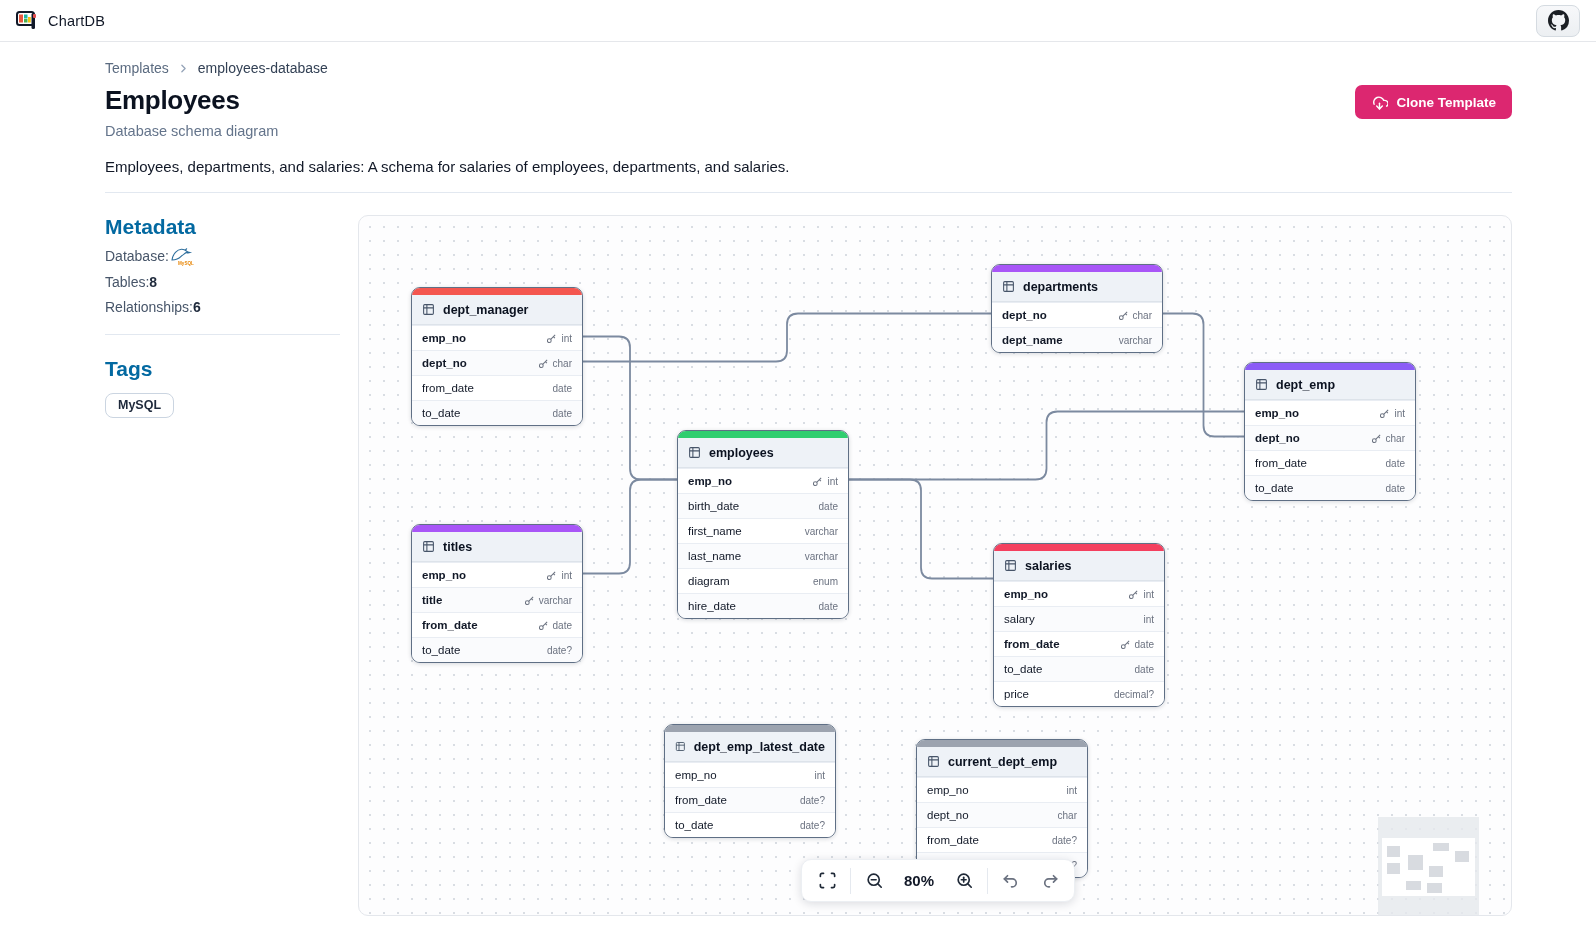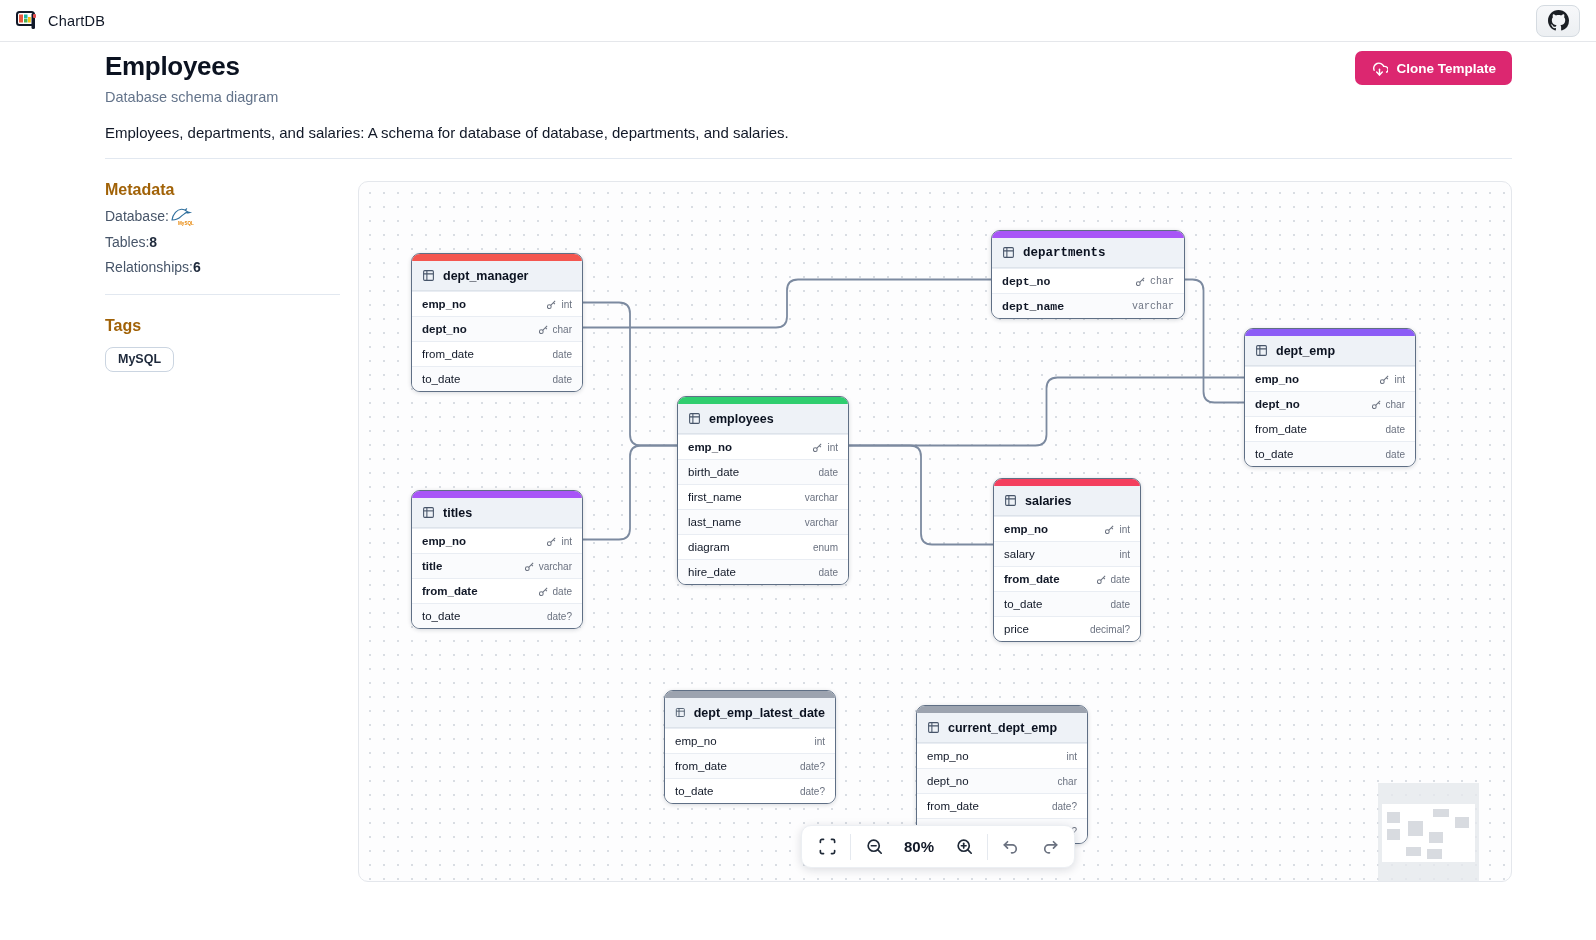--- a/index.html
+++ b/index.html
@@ -38,21 +38,21 @@
     font-size: 13.5px; font-weight: 700; cursor: pointer; font-family: inherit;
   }
 
   .description { margin-top: 19px; font-size: 15px; color: #111827; }
   .description b { font-weight: 400; }
   .rule { border: none; border-top: 1px solid #e2e8f0; margin-top: 17px; }
 
   
   .main { display: flex; margin-top: 0; }
   .sidebar { width: 235px; flex: none; }
-  .side-h { font-size: 16px; font-weight: 700; color: #a16207; margin-top: 22px; }
+  .side-h { font-size: 21px; font-weight: 700; color: #0369a1; margin-top: 22px; }
   .meta-row { display: flex; align-items: center; font-size: 14px; color: #475569; margin-top: 6px; min-height: 19px; }
   .meta-val { font-weight: 700; color: #1e293b; }
   .side-rule { border: none; border-top: 1px solid #e2e8f0; margin-top: 18px; }
   .tag-chip {
     display: inline-block; margin-top: 12px; padding: 4px 12px 5px;
     border: 1px solid #cbd5e1; border-radius: 8px; font-size: 12.5px; font-weight: 700; color: #1e293b;
     background: #fff; cursor: default;
   }
 
   
@@ -130,38 +130,47 @@
   </div>
   <button class="gh-btn">
     <svg class="icon" width="21" height="21" viewBox="0 0 16 16" fill="#1b1f24">
       <path d="M8 0C3.58 0 0 3.58 0 8c0 3.54 2.29 6.53 5.47 7.59.4.07.55-.17.55-.38 0-.19-.01-.82-.01-1.49-2.01.37-2.53-.49-2.69-.94-.09-.23-.48-.94-.82-1.13-.28-.15-.68-.52-.01-.53.63-.01 1.08.58 1.23.82.72 1.21 1.87.87 2.33.66.07-.52.28-.87.51-1.07-1.78-.2-3.64-.89-3.64-3.95 0-.87.31-1.59.82-2.15-.08-.2-.36-1.02.08-2.12 0 0 .67-.21 2.2.82.64-.18 1.32-.27 2-.27s1.36.09 2 .27c1.53-1.04 2.2-.82 2.2-.82.44 1.1.16 1.92.08 2.12.51.56.82 1.27.82 2.15 0 3.07-1.87 3.75-3.65 3.95.29.25.54.73.54 1.48 0 1.07-.01 1.93-.01 2.2 0 .21.15.46.55.38A8.01 8.01 0 0 0 16 8c0-4.42-3.58-8-8-8z"></path>
     </svg>
   </button>
 </div>
 
 <div class="content">
 
+  <div class="breadcrumb">
+    <span class="bc-link">Templates</span>
+    <span class="bc-sep">
+      <svg class="icon" width="13" height="13" viewBox="0 0 24 24" fill="none" stroke="#94a3b8" stroke-width="2.4" stroke-linecap="round" stroke-linejoin="round">
+          <path d="m9 18 6-6-6-6"></path>
+        </svg>
+    </span>
+    <span class="bc-current">employees-database</span>
+  </div>
 
   <div class="title-row">
     <div>
       <div class="page-title">Employees</div>
       <div class="page-subtitle">Database schema diagram</div>
     </div>
     <button class="clone-btn">
       <svg class="icon" width="17" height="17" viewBox="0 0 24 24" fill="none" stroke="#fff" stroke-width="2" stroke-linecap="round" stroke-linejoin="round">
         <path d="M12 13v8"></path>
           <path d="m8 17 4 4 4-4"></path>
           <path d="M4.4 14.5A7 7 0 1 1 18 9h1.5a4.5 4.5 0 0 1 2.6 8.2"></path>
       </svg>
       <span>Clone Template</span>
     </button>
   </div>
 
   <div class="description">
-    <b>Employees, departments, and salaries:</b><span> A schema for database of database, departments, and salaries.</span>
+    <b>Employees, departments, and salaries:</b><span> A schema for salaries of employees, departments, and salaries.</span>
   </div>
 
   <hr class="rule">
 
   <div class="main">
 
     <div class="sidebar">
       <div class="side-h">Metadata</div>
 
       <div class="meta-row">
@@ -288,21 +297,21 @@
               <span>date</span>
             </span>
           </div>
           <div class="trow alt">
             <span class="fname" style="font-weight:400">to_date</span>
             <span class="ftype">
               <span>date</span>
             </span>
           </div>
         </div>
-        <div class="tcard" style="left: 632px; top: 48px; width: 194px; font-family: Liberation Mono, monospace;">
+        <div class="tcard" style="left: 632px; top: 48px; width: 172px;">
           <div class="tbar" style="background:#a855f7"></div>
           <div class="thead">
             <svg class="icon" width="13" height="13" viewBox="0 0 24 24" fill="none" stroke="#475569" stroke-width="2">
               <rect x="3" y="3" width="18" height="18" rx="2"></rect>
               <path d="M3 9h18"></path>
               <path d="M9 3v18"></path>
             </svg>
             <span class="tname">departments</span>
           </div>
           <div class="trow">
@@ -463,21 +472,21 @@
               <span>date</span>
             </span>
           </div>
           <div class="trow alt">
             <span class="fname" style="font-weight:400">to_date</span>
             <span class="ftype">
               <span>date?</span>
             </span>
           </div>
         </div>
-        <div class="tcard" style="left: 634px; top: 296px; width: 148px;">
+        <div class="tcard" style="left: 634px; top: 327px; width: 172px;">
           <div class="tbar" style="background:#f43f5e"></div>
           <div class="thead">
             <svg class="icon" width="13" height="13" viewBox="0 0 24 24" fill="none" stroke="#475569" stroke-width="2">
               <rect x="3" y="3" width="18" height="18" rx="2"></rect>
               <path d="M3 9h18"></path>
               <path d="M9 3v18"></path>
             </svg>
             <span class="tname">salaries</span>
           </div>
           <div class="trow">

